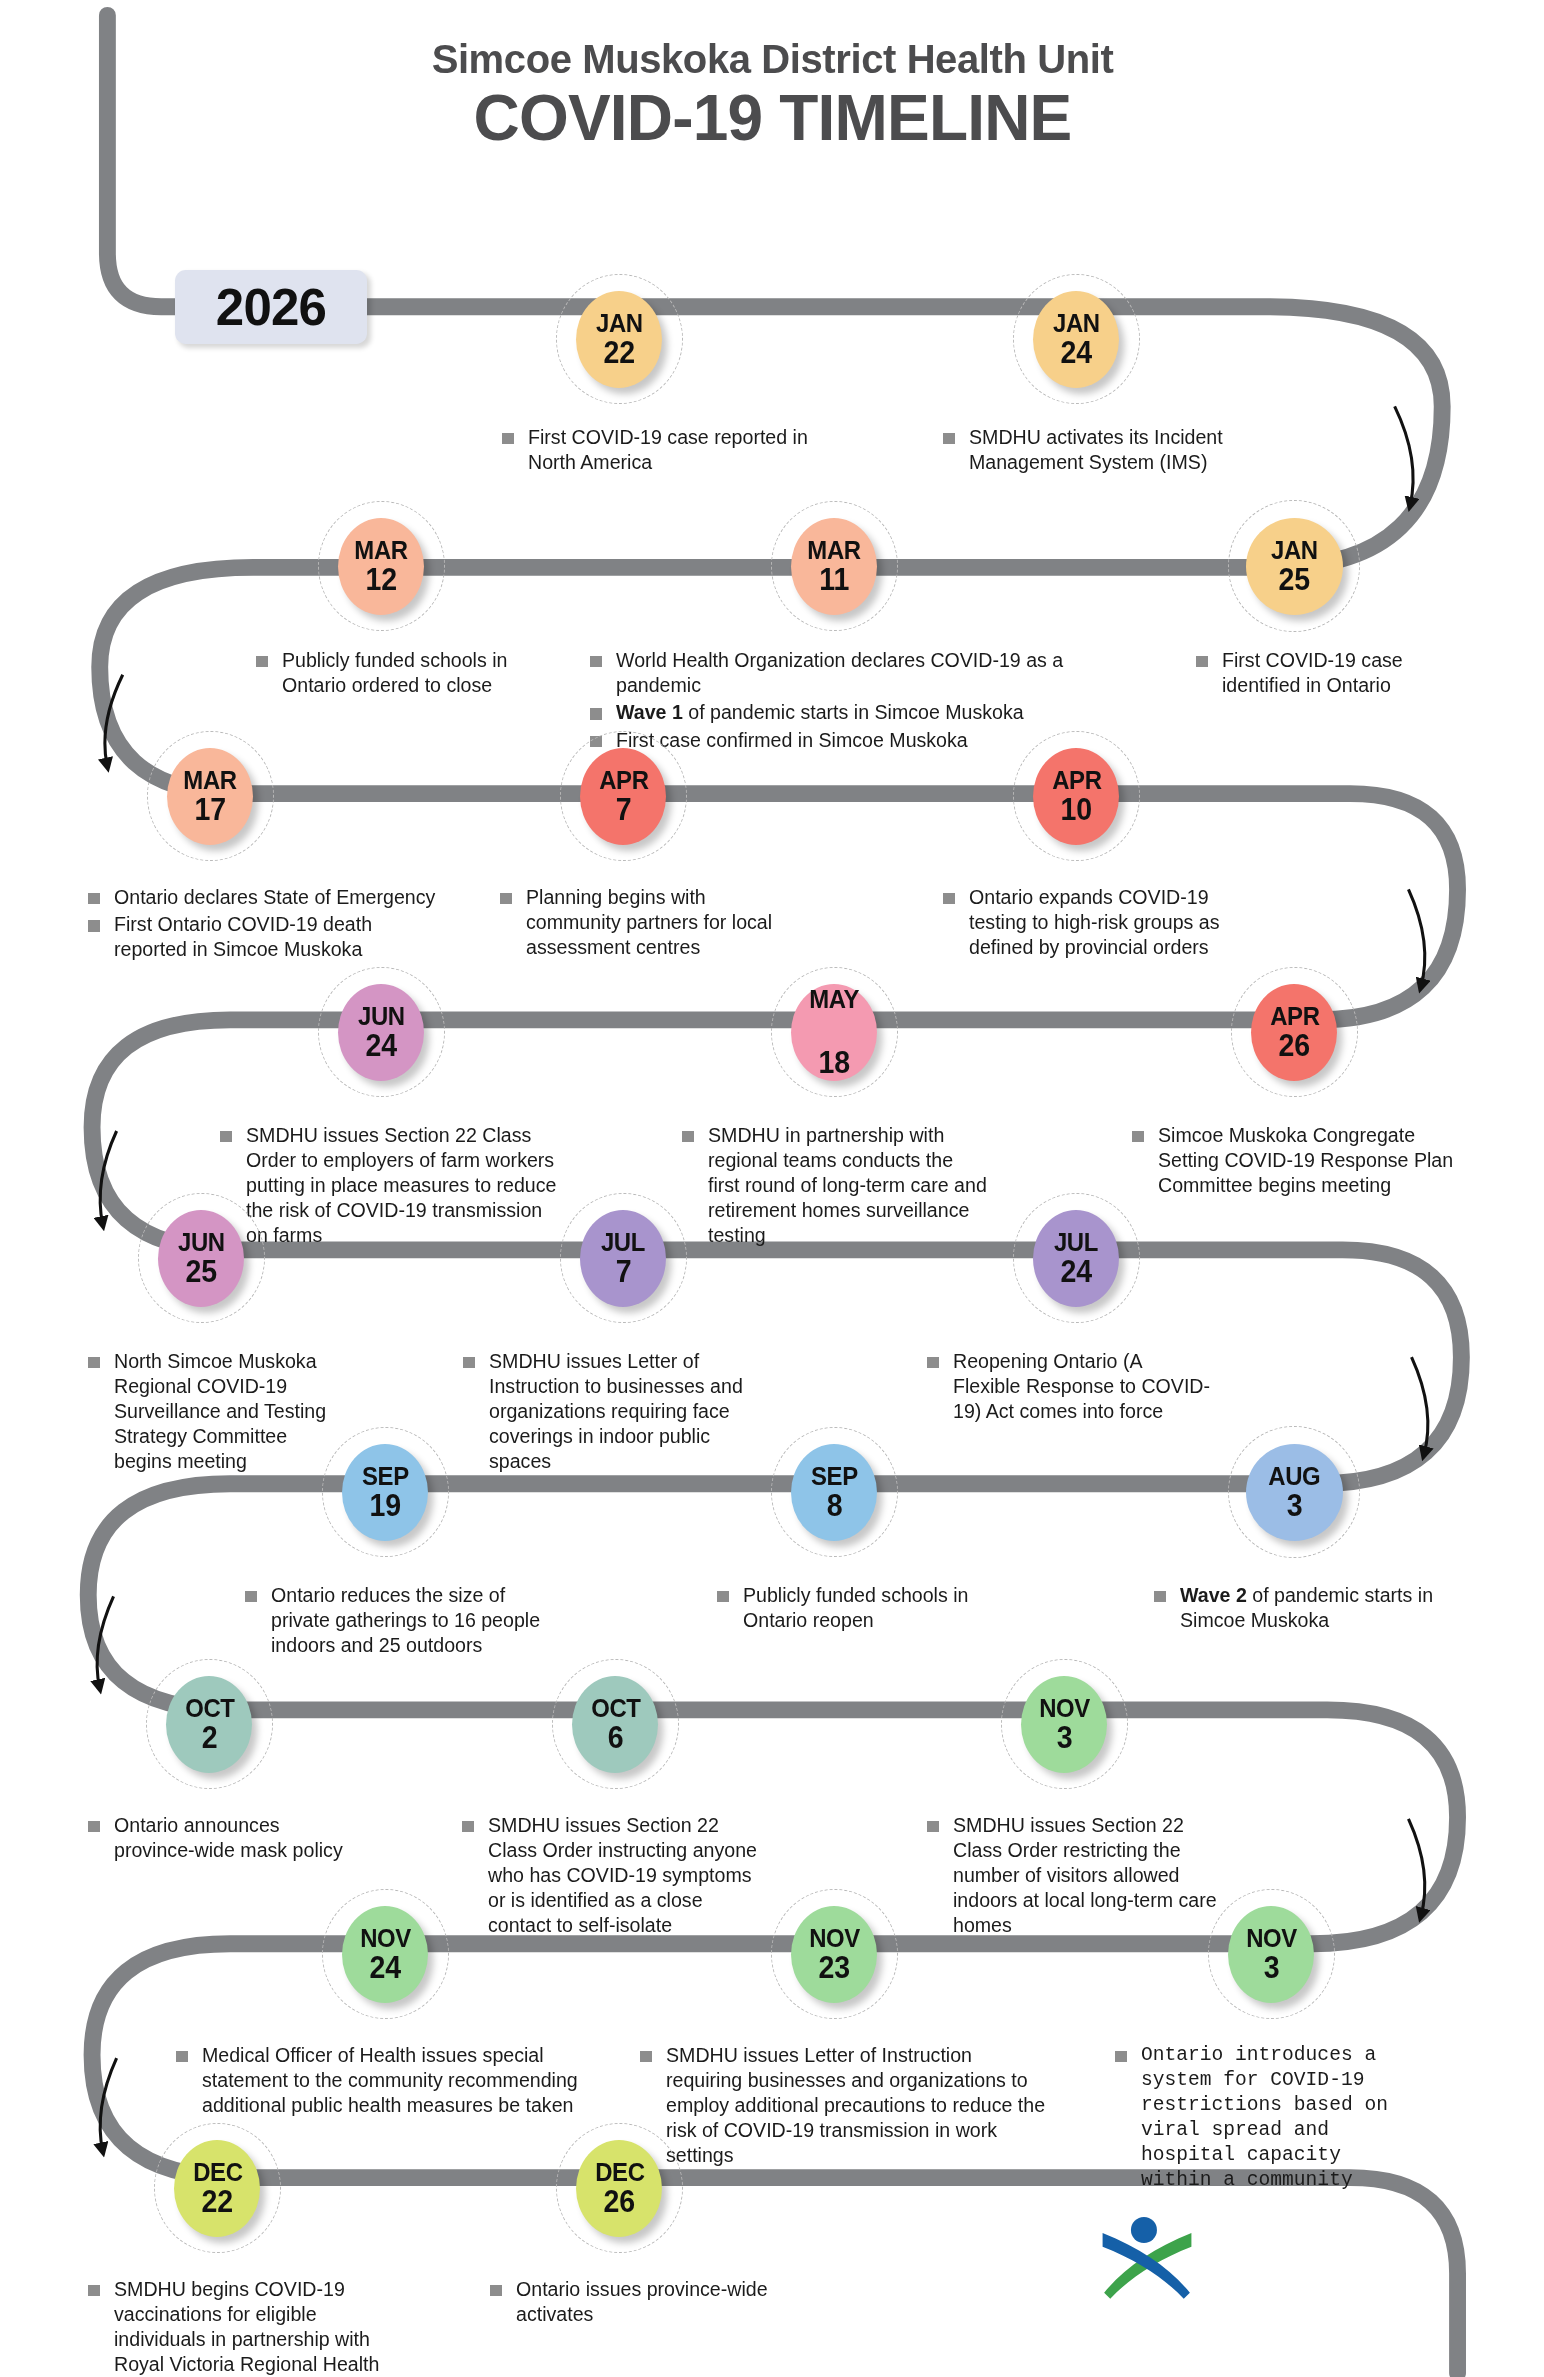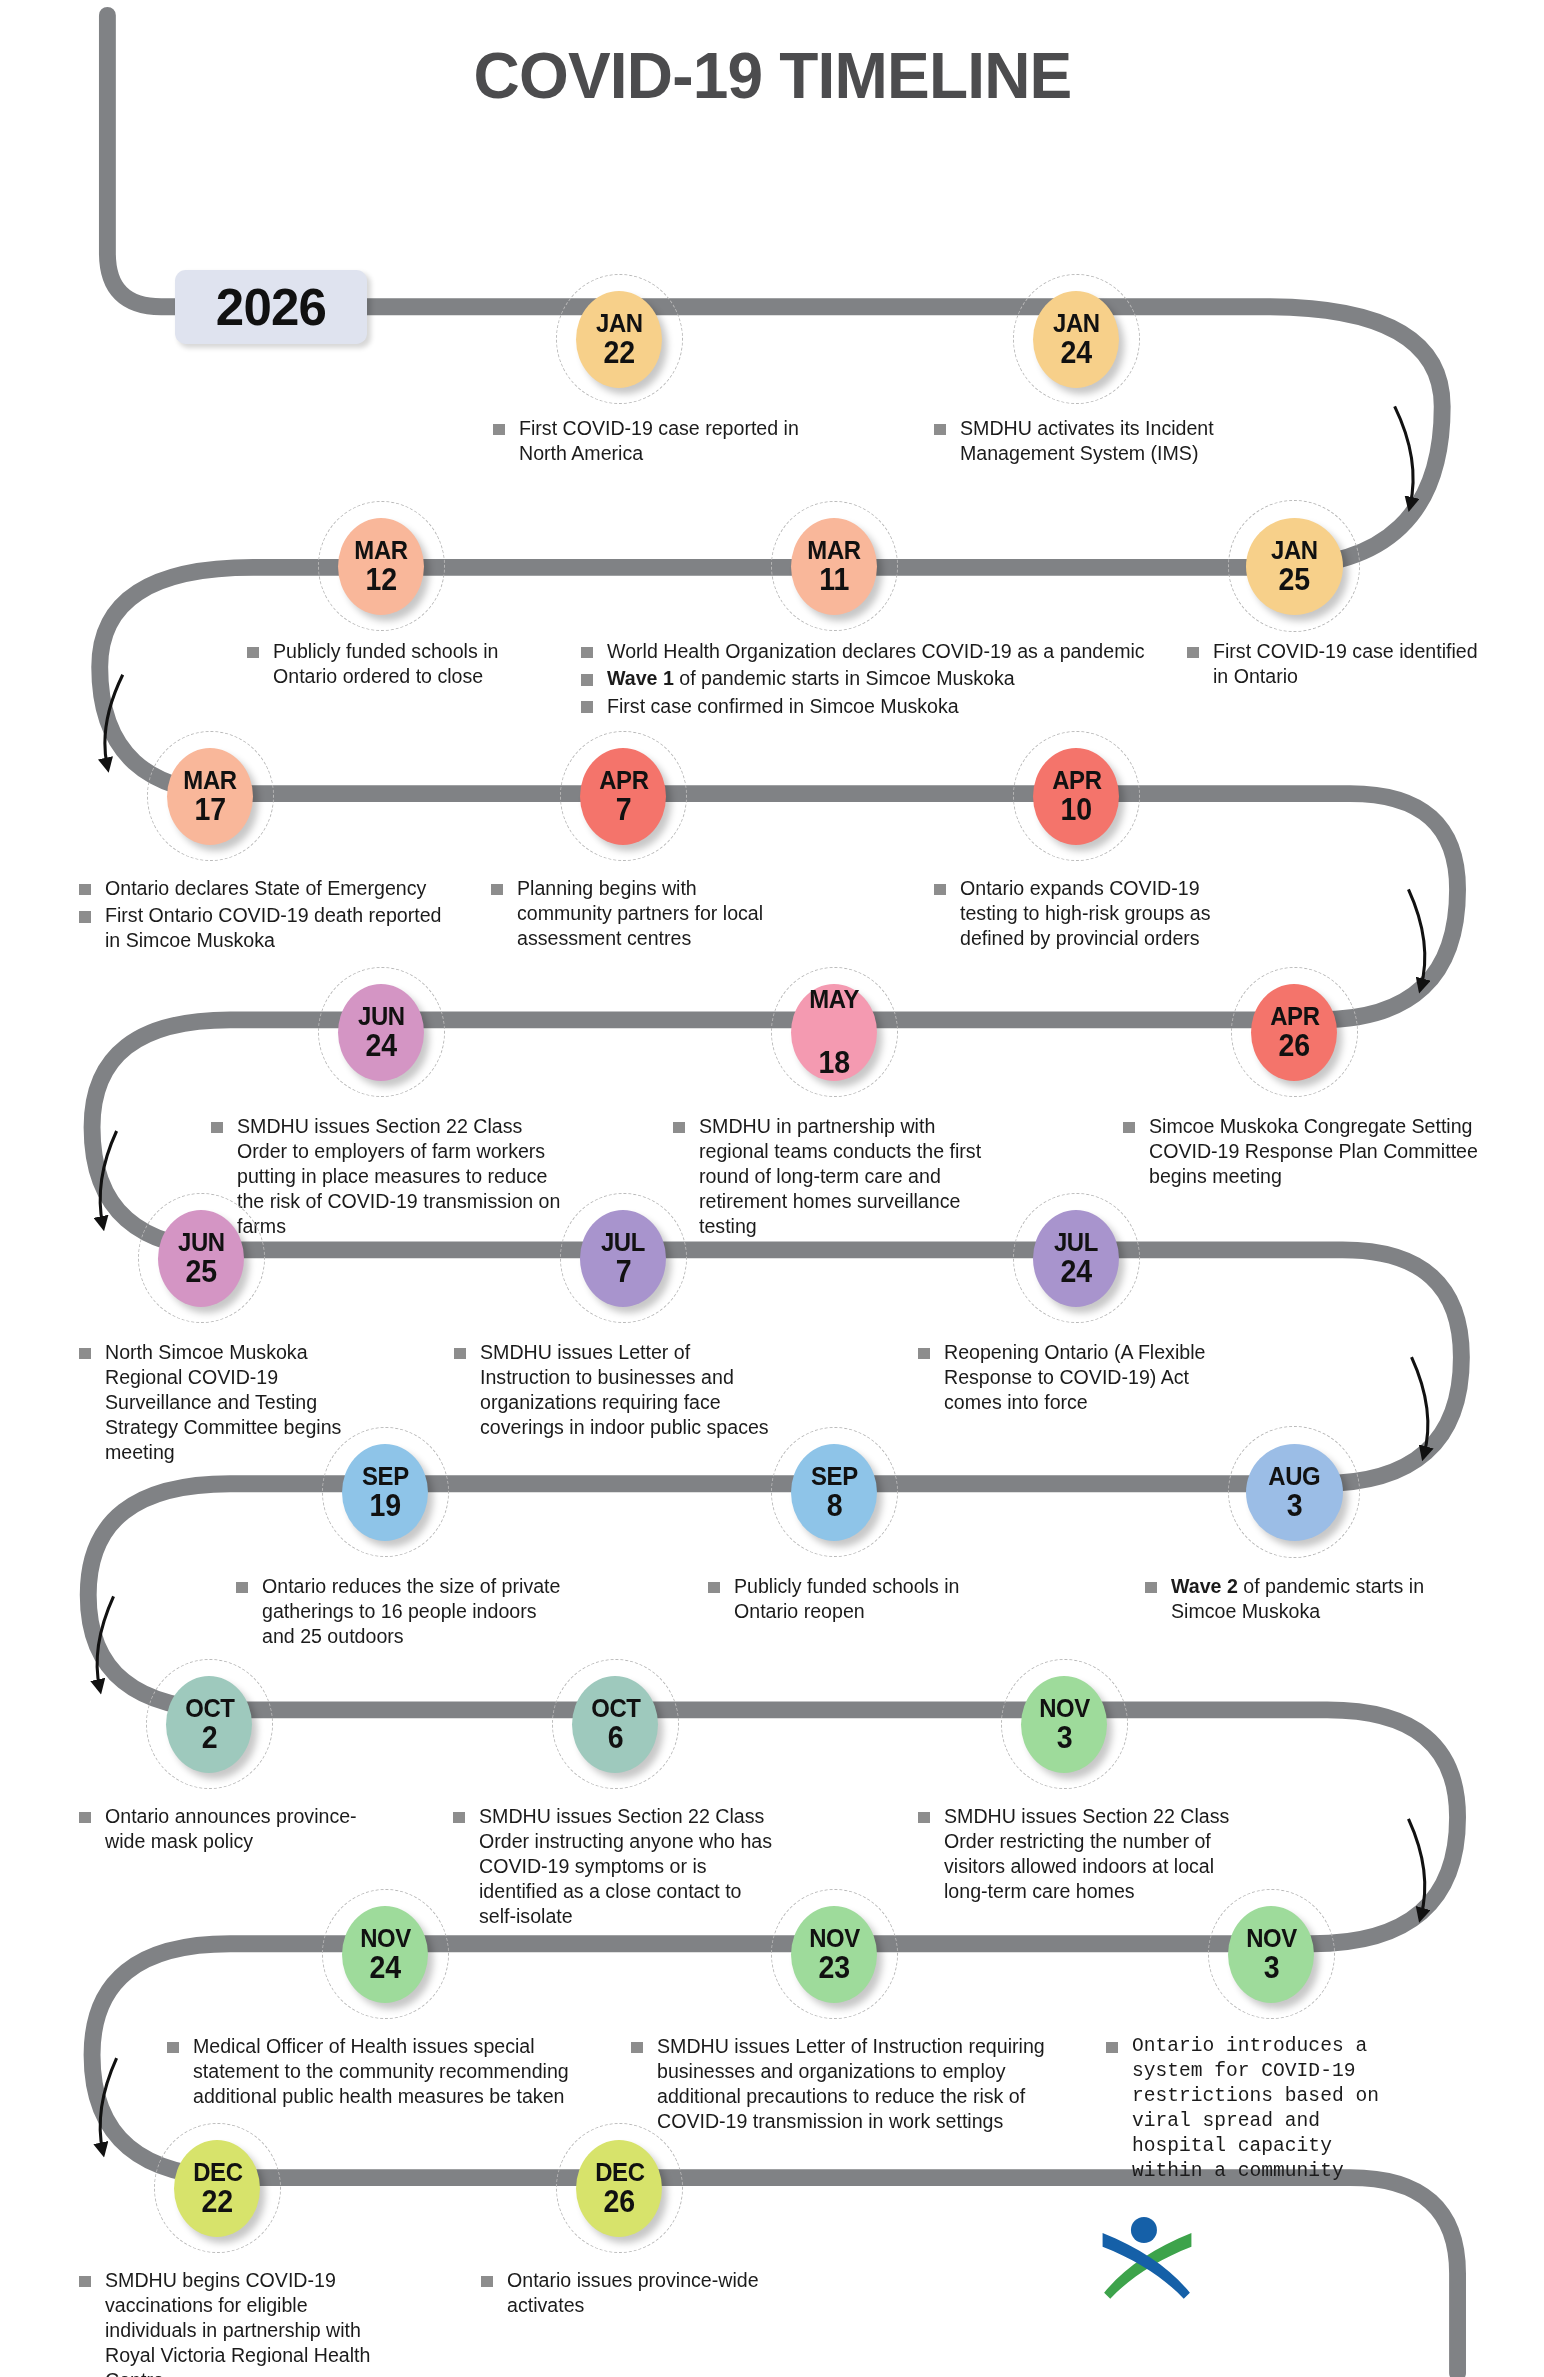--- a/index.html
+++ b/index.html
@@ -27,40 +27,41 @@
   .node .bubble{position:absolute;left:0;top:0;width:97px;height:97px;border-radius:50%;
     display:flex;flex-direction:column;align-items:center;justify-content:center;
     box-shadow:5.4px 6.1px 7px rgba(0,0,0,.22);}
   .node .mon{font-size:26px;font-weight:bold;color:#111;line-height:.95;letter-spacing:-0.4px;
     font-family:"Liberation Sans",sans-serif;transform:scaleX(.92);}
   .node .day{font-size:31px;font-weight:bold;color:#111;line-height:1;margin-top:1.5px;
     transform:scaleX(.92);}
 
   
   .block{position:absolute;z-index:4;}
-  .bullets{list-style:none;margin:2px;padding:0;}
+  .bullets{list-style:none;margin:11px;padding:0;}
   .bullets li{position:relative;padding-left:26px;font-size:19.6px;line-height:1.28;color:#1b1b1b;
     margin-bottom:2.3px;}
   .bullets li::before{content:"";position:absolute;left:0;top:7.7px;width:11.5px;height:11.5px;background:#8d8d8d;}
   .bullets li b{font-weight:bold;}
 
   
   #logo{position:absolute;left:1098px;top:2213px;z-index:6;display:flex;align-items:center;}
   #logo-mark{width:98px;height:89px;margin-right:10.7px;}
   #logo-text{display:flex;flex-direction:column;line-height:1;}
   .lg1{font-size:38px;font-weight:bold;color:#1560a8;letter-spacing:-1.1px;}
   .lg2{font-size:38px;font-weight:bold;color:#3da34b;letter-spacing:-1.1px;margin-top:-3.1px;}
   .lg3{font-size:17.6px;font-weight:bold;color:#1560a8;letter-spacing:0.5px;margin-top:3.1px;}
 </style>
 </head>
 <body>
 
 <div id="page">
 
   <div id="header">
+    <div id="subtitle">Simcoe Muskoka District Health Unit</div>
     <div id="title">COVID-19 TIMELINE</div>
   </div>
 
   <svg id="road" viewBox="0 0 2014 3100" preserveAspectRatio="none">
     <g fill="none" stroke="#808285" stroke-width="22" stroke-linecap="round">
 
       <path d="M 140 20 L 140 330 Q 140 400 210 400 L 1650 400 Q 1880 400 1880 530 Q 1880 740 1660 740 L 330 740 Q 130 740 130 870 Q 130 1035 310 1035 L 1760 1035 Q 1900 1035 1900 1160 Q 1900 1330 1720 1330 L 300 1330 Q 120 1330 120 1470 Q 120 1630 300 1630 L 1750 1630 Q 1905 1630 1905 1770 Q 1905 1935 1720 1935 L 300 1935 Q 115 1935 115 2080 Q 115 2230 300 2230 L 1730 2230 Q 1900 2230 1900 2370 Q 1900 2535 1710 2535 L 300 2535 Q 120 2535 120 2680 Q 120 2840 310 2840 L 1760 2840 Q 1900 2840 1900 2965 L 1900 3095"></path>
     </g>
 
     <g fill="none" stroke="#111" stroke-width="4">

